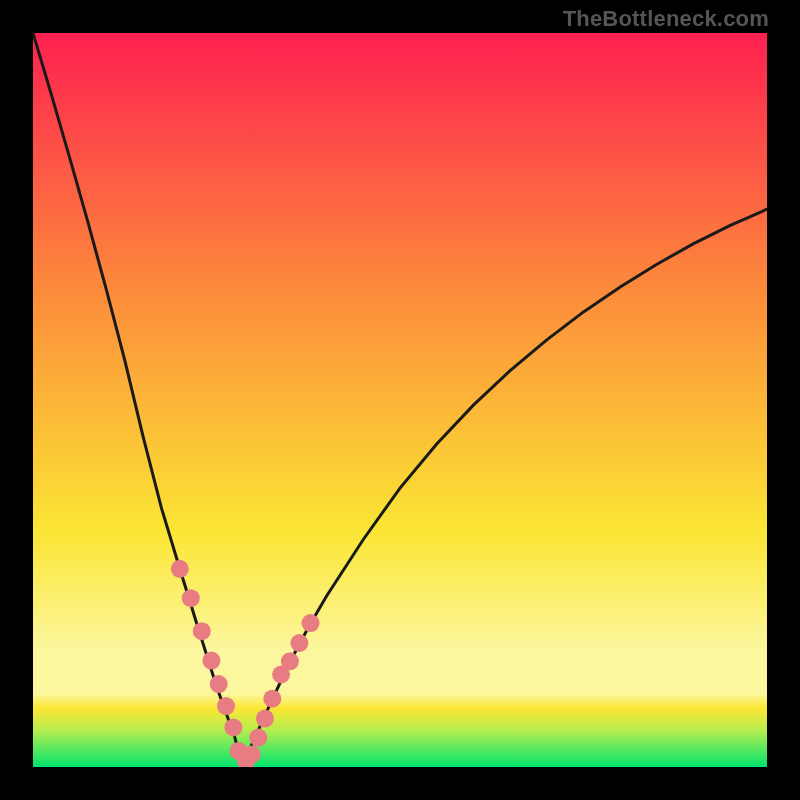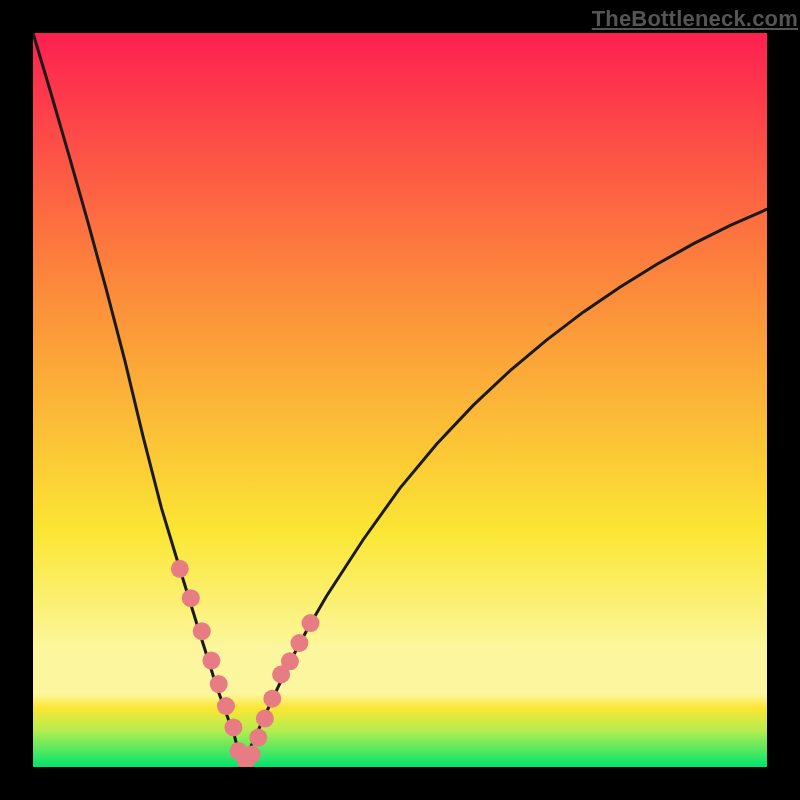--- a/index.html
+++ b/index.html
@@ -28,26 +28,25 @@
   #curve {
     position: absolute;
     left: 0; top: 0;
     width: 100%;
     height: 100%;
     pointer-events: none;
   }
   #watermark {
     position: absolute;
     top: 6px;
-    right: 2px;
+    right: 31px;
     font-size: 22px;
     font-weight: 600;
     color: #555;
     letter-spacing: .2px;
-    text-decoration: underline;
   }
   .dot {
     fill: #e77d83;
   }
 </style>
 </head>
 <body>
 
 <div id="watermark">TheBottleneck.com</div>
 

